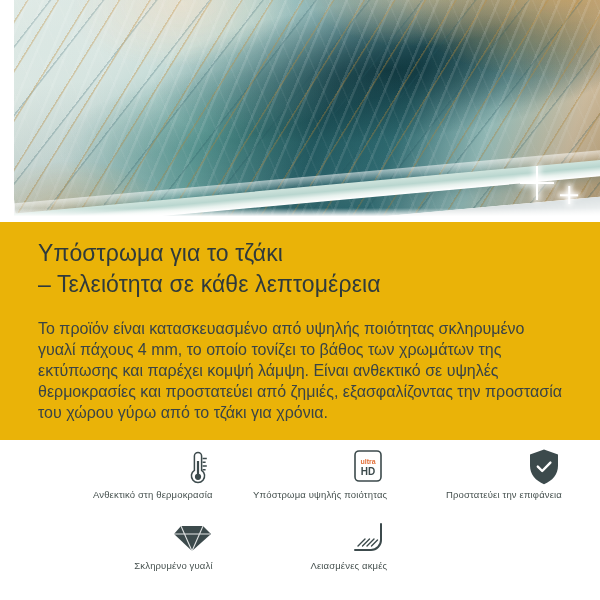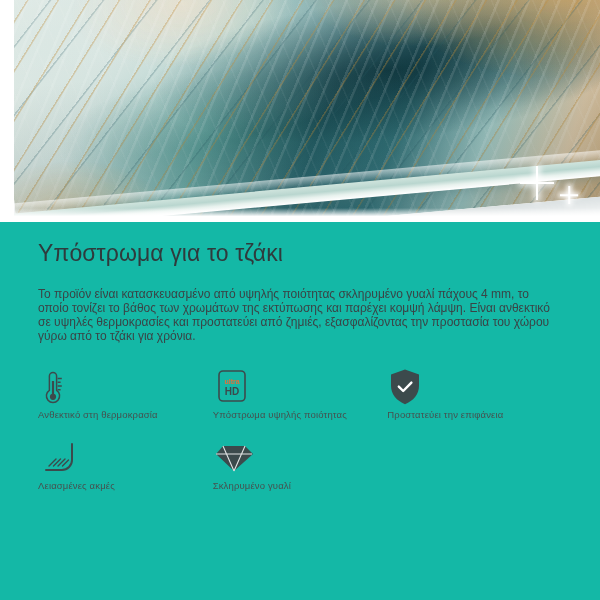--- a/index.html
+++ b/index.html
@@ -9,22 +9,22 @@
   body {
     width: 600px;
     height: 600px;
     background: #ffffff;
     font-family: "Liberation Sans", sans-serif;
     overflow: hidden;
   }
   .page {
     position: relative;
     width: 600px;
-    height: 600px;
-    background: #14b8a6;
+    height: 440px;
+    background: #eab308;
     box-sizing: border-box;
   }
 
   
   .hero {
     position: relative;
     width: 600px;
     height: 222px;
     overflow: hidden;
     background: #ffffff;
@@ -164,37 +164,37 @@
     color: #2f3a3c;
     font-size: 23px;
     line-height: 31px;
     font-weight: 400;
     letter-spacing: 0.1px;
   }
   .headline .l2 { display: block; }
   .body-copy {
     margin: 18px 0 0 0;
     color: #3a4446;
-    font-size: 12px;
-    line-height: 14px;
+    font-size: 16px;
+    line-height: 21px;
     max-width: 528px;
   }
 
   
   .features {
     margin-top: 22px;
     display: grid;
     grid-template-columns: repeat(3, 1fr);
     row-gap: 16px;
     column-gap: 0;
   }
   .feature {
     display: flex;
     flex-direction: column;
-    align-items: flex-start;
+    align-items: flex-end;
     text-align: center;
   }
   .feature .icon-wrap {
     height: 44px;
     display: flex;
     align-items: center;
     justify-content: center;
   }
   .feature .caption {
     font-size: 9.5px;
@@ -222,20 +222,21 @@
     <div class="hero-mask-left"></div>
     <div class="hero-mask-bottom"></div>
     <div class="sparkle"></div>
     <div class="sparkle2"></div>
   </div>
 
   <div class="content">
 
     <h1 class="headline">
       <span class="l1">Υπόστρωμα για το τζάκι</span>
+      <span class="l2">– Τελειότητα σε κάθε λεπτομέρεια</span>
     </h1>
 
     <p class="body-copy">Το προϊόν είναι κατασκευασμένο από υψηλής ποιότητας σκληρυμένο γυαλί πάχους 4 mm, το οποίο τονίζει το βάθος των χρωμάτων της εκτύπωσης και παρέχει κομψή λάμψη. Είναι ανθεκτικό σε υψηλές θερμοκρασίες και προστατεύει από ζημιές, εξασφαλίζοντας την προστασία του χώρου γύρω από το τζάκι για χρόνια.</p>
 
     <div class="features">
 
       <div class="feature">
         <div class="icon-wrap">
           <svg width="30" height="42" viewBox="0 0 30 42" fill="none" stroke="#3c4a4c" stroke-width="1.5">
             <path d="M15 6.5a3.6 3.6 0 0 1 3.6 3.6v14.2a6.6 6.6 0 1 1-7.2 0V10.1A3.6 3.6 0 0 1 15 6.5z"></path>
@@ -263,34 +264,34 @@
           <svg width="36" height="42" viewBox="0 0 36 42">
             <path d="M18 3.5 32 8.4v11.4c0 8.6-5.7 15-14 18.5-8.3-3.5-14-9.9-14-18.5V8.4L18 3.5z" fill="#3c4a4c"></path>
             <path d="M11.8 20.6l4.4 4.4 8.2-8.4" fill="none" stroke="#ffffff" stroke-width="2.4" stroke-linecap="round" stroke-linejoin="round"></path>
           </svg>
         </div>
         <div class="caption">Προστατεύει την επιφάνεια</div>
       </div>
 
       <div class="feature">
         <div class="icon-wrap">
+          <svg width="42" height="38" viewBox="0 0 42 38">
+            <path d="M10 7h22l8 8-19 17L3 15l7-8z" fill="#3c4a4c"></path>
+            <path d="M10 7l3.5 8M32 7l-3.5 8M3 15h36M13.5 15L21 32M28.5 15L21 32" fill="none" stroke="#ffffff" stroke-width="1.1" opacity="0.85"></path>
+          </svg>
+        </div>
+        <div class="caption">Σκληρυμένο γυαλί</div>
+      </div>
+
+      <div class="feature">
+        <div class="icon-wrap">
           <svg width="40" height="38" viewBox="0 0 40 38">
             <path d="M8 31h16c5.5 0 10-4.5 10-10V5" fill="none" stroke="#3c4a4c" stroke-width="2" stroke-linecap="round"></path>
             <path d="M11 27l7-7M15.5 27l7-7M20 27l7-7M24.5 27l6-6" fill="none" stroke="#3c4a4c" stroke-width="1.4" stroke-linecap="round"></path>
           </svg>
         </div>
         <div class="caption">Λειασμένες ακμές</div>
       </div>
 
-      <div class="feature">
-        <div class="icon-wrap">
-          <svg width="42" height="38" viewBox="0 0 42 38">
-            <path d="M10 7h22l8 8-19 17L3 15l7-8z" fill="#3c4a4c"></path>
-            <path d="M10 7l3.5 8M32 7l-3.5 8M3 15h36M13.5 15L21 32M28.5 15L21 32" fill="none" stroke="#ffffff" stroke-width="1.1" opacity="0.85"></path>
-          </svg>
-        </div>
-        <div class="caption">Σκληρυμένο γυαλί</div>
-      </div>
-
 
     </div>
   </div>
 </div>
 
 </body></html>

